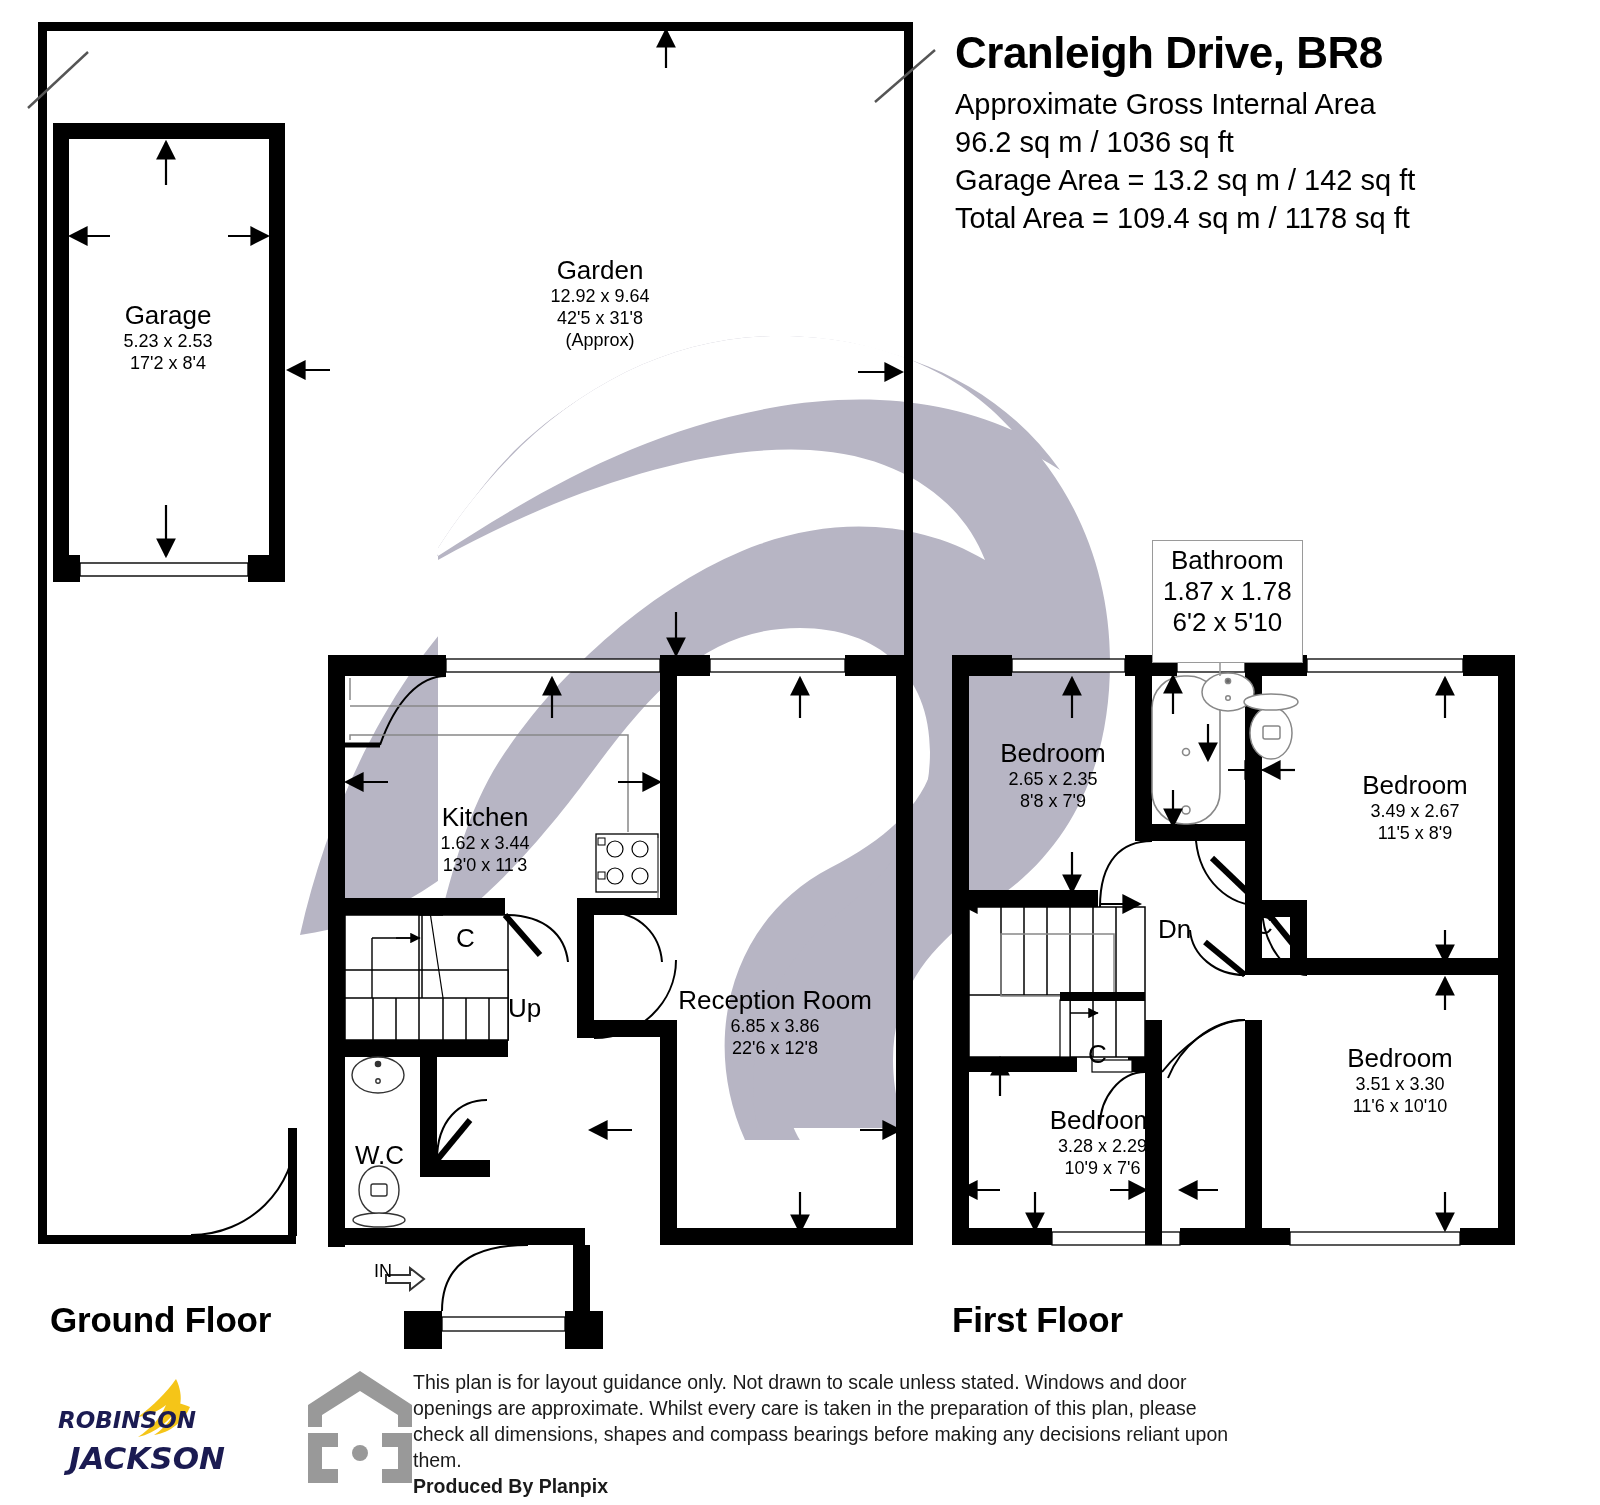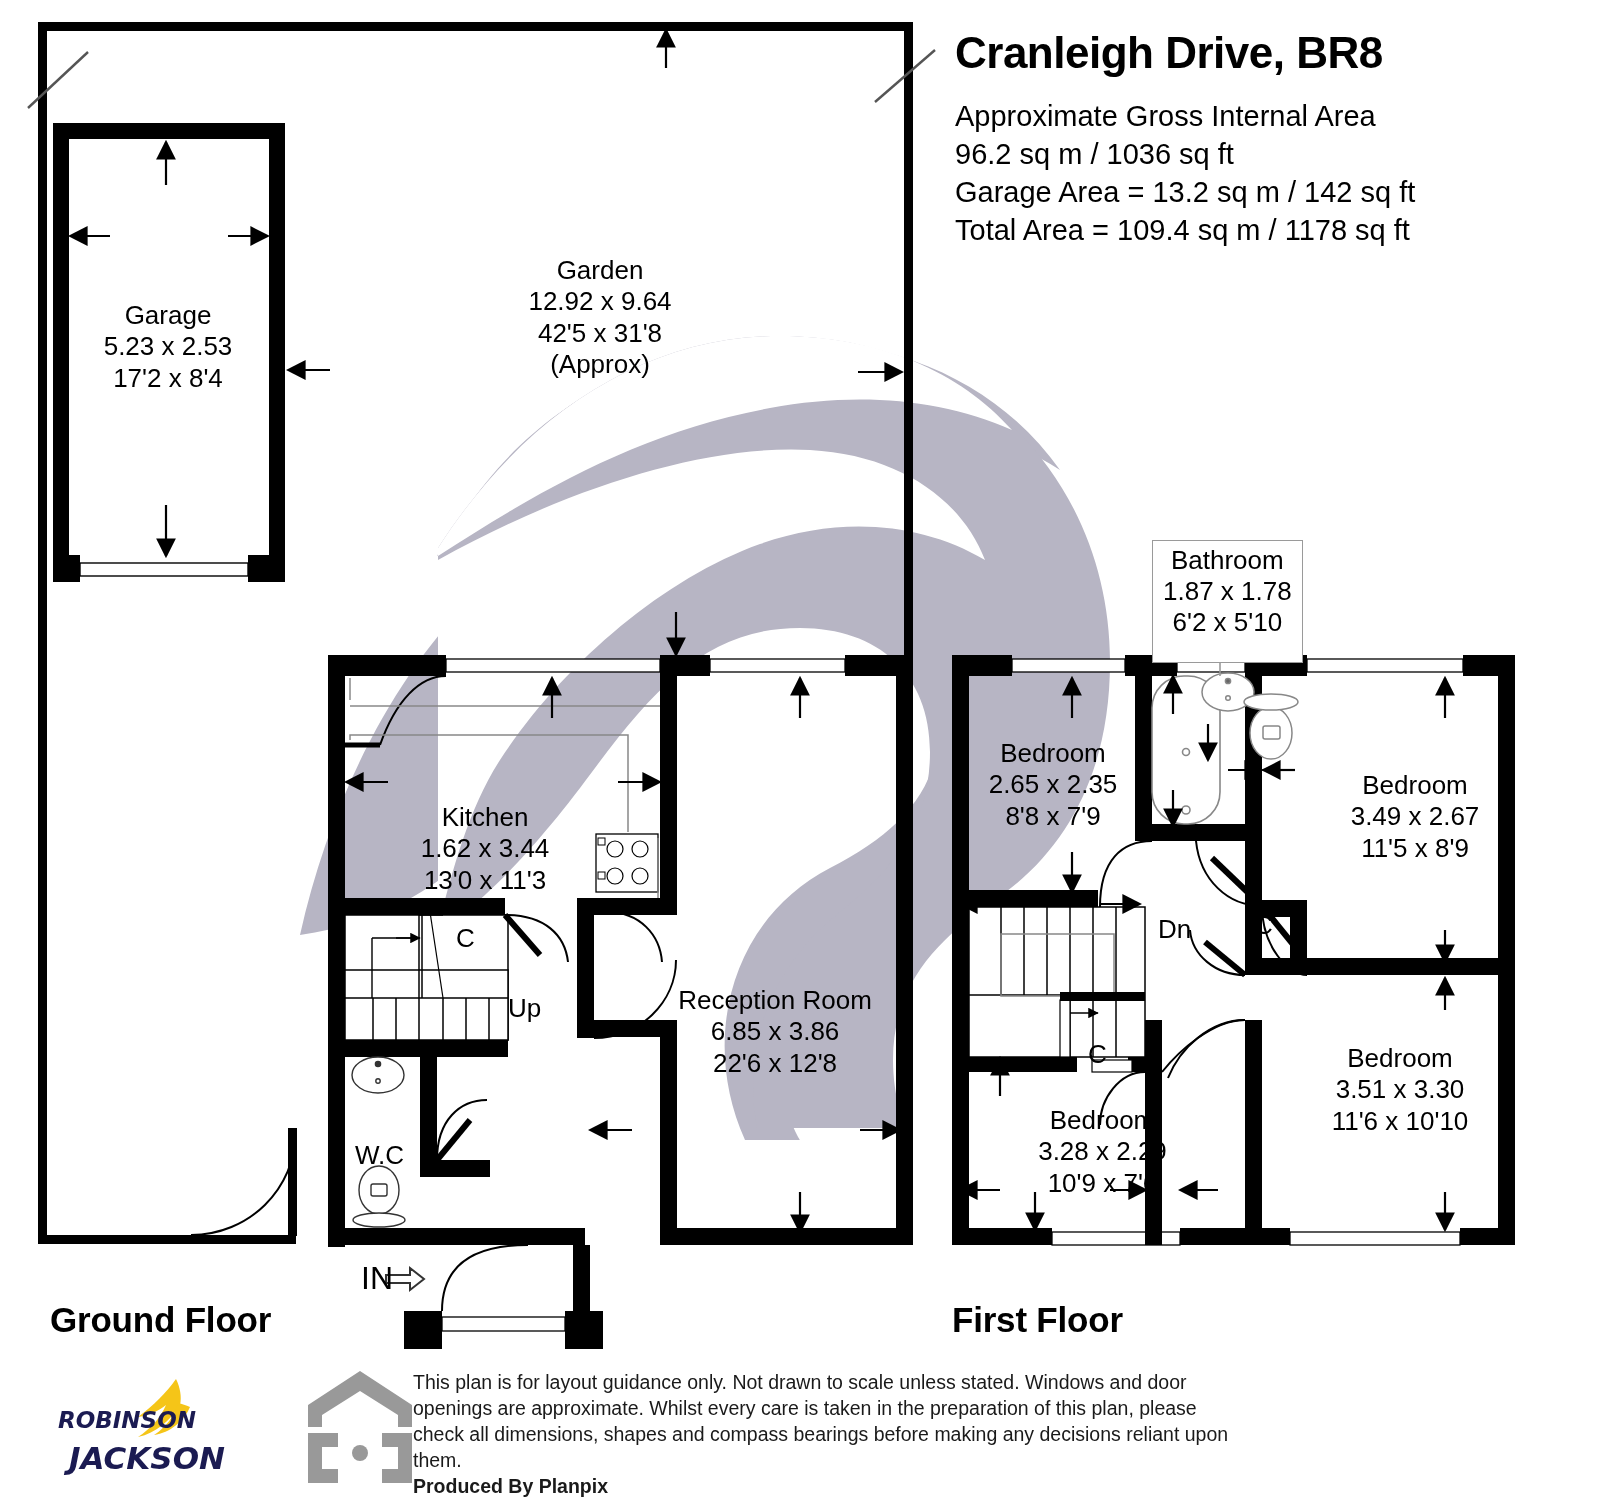--- a/index.html
+++ b/index.html
@@ -21,35 +21,35 @@
   .header {
     position: absolute;
     left: 955px; top: 28px; width: 620px;
     text-align: left;
   }
   .header .title {
     font-size: 44px; font-weight: bold; letter-spacing: -0.5px;
     line-height: 1.15; white-space: nowrap;
   }
   .header .areas {
-    margin-top: 18px;
+    margin-top: 6px;
     font-size: 29px; line-height: 1.32;
   }
   .header .areas div { white-space: nowrap; }
 
   
   .rlabel {
     position: absolute;
     text-align: center;
     line-height: 1.21;
     white-space: nowrap;
     pointer-events: none;
   }
   .rlabel .n { font-size: 26px; }
-  .rlabel .d { font-size: 26px; }
+  .rlabel .d { font-size: 18px; }
 
   .tinylabel {
     position: absolute;
     font-size: 26px;
     line-height: 1;
     white-space: nowrap;
   }
 
   
   .callout {
@@ -498,21 +498,21 @@
     <div class="n">Reception Room</div>
     <div class="d">6.85 x 3.86</div>
     <div class="d">22'6 x 12'8</div>
   </div>
 
   <div class="tinylabel" style="left:355px; top:1142px;">W.C</div>
 
   <div class="tinylabel" style="left:508px; top:995px;">Up</div>
   <div class="tinylabel" style="left:456px; top:925px;">C</div>
 
-  <div class="tinylabel" style="left:361px; top:1262px; font-size:32px;">IN</div>
+  <div class="tinylabel" style="left:374px; top:1262px; font-size:18px;">IN</div>
 
   <div class="callout" style="left:1152px; top:540px;">
     <div>Bathroom</div>
     <div>1.87 x 1.78</div>
     <div>6'2 x 5'10</div>
   </div>
 
   <div class="rlabel" style="left:963px; top:738px; width:180px;">
     <div class="n">Bedroom</div>
     <div class="d">2.65 x 2.35</div>

